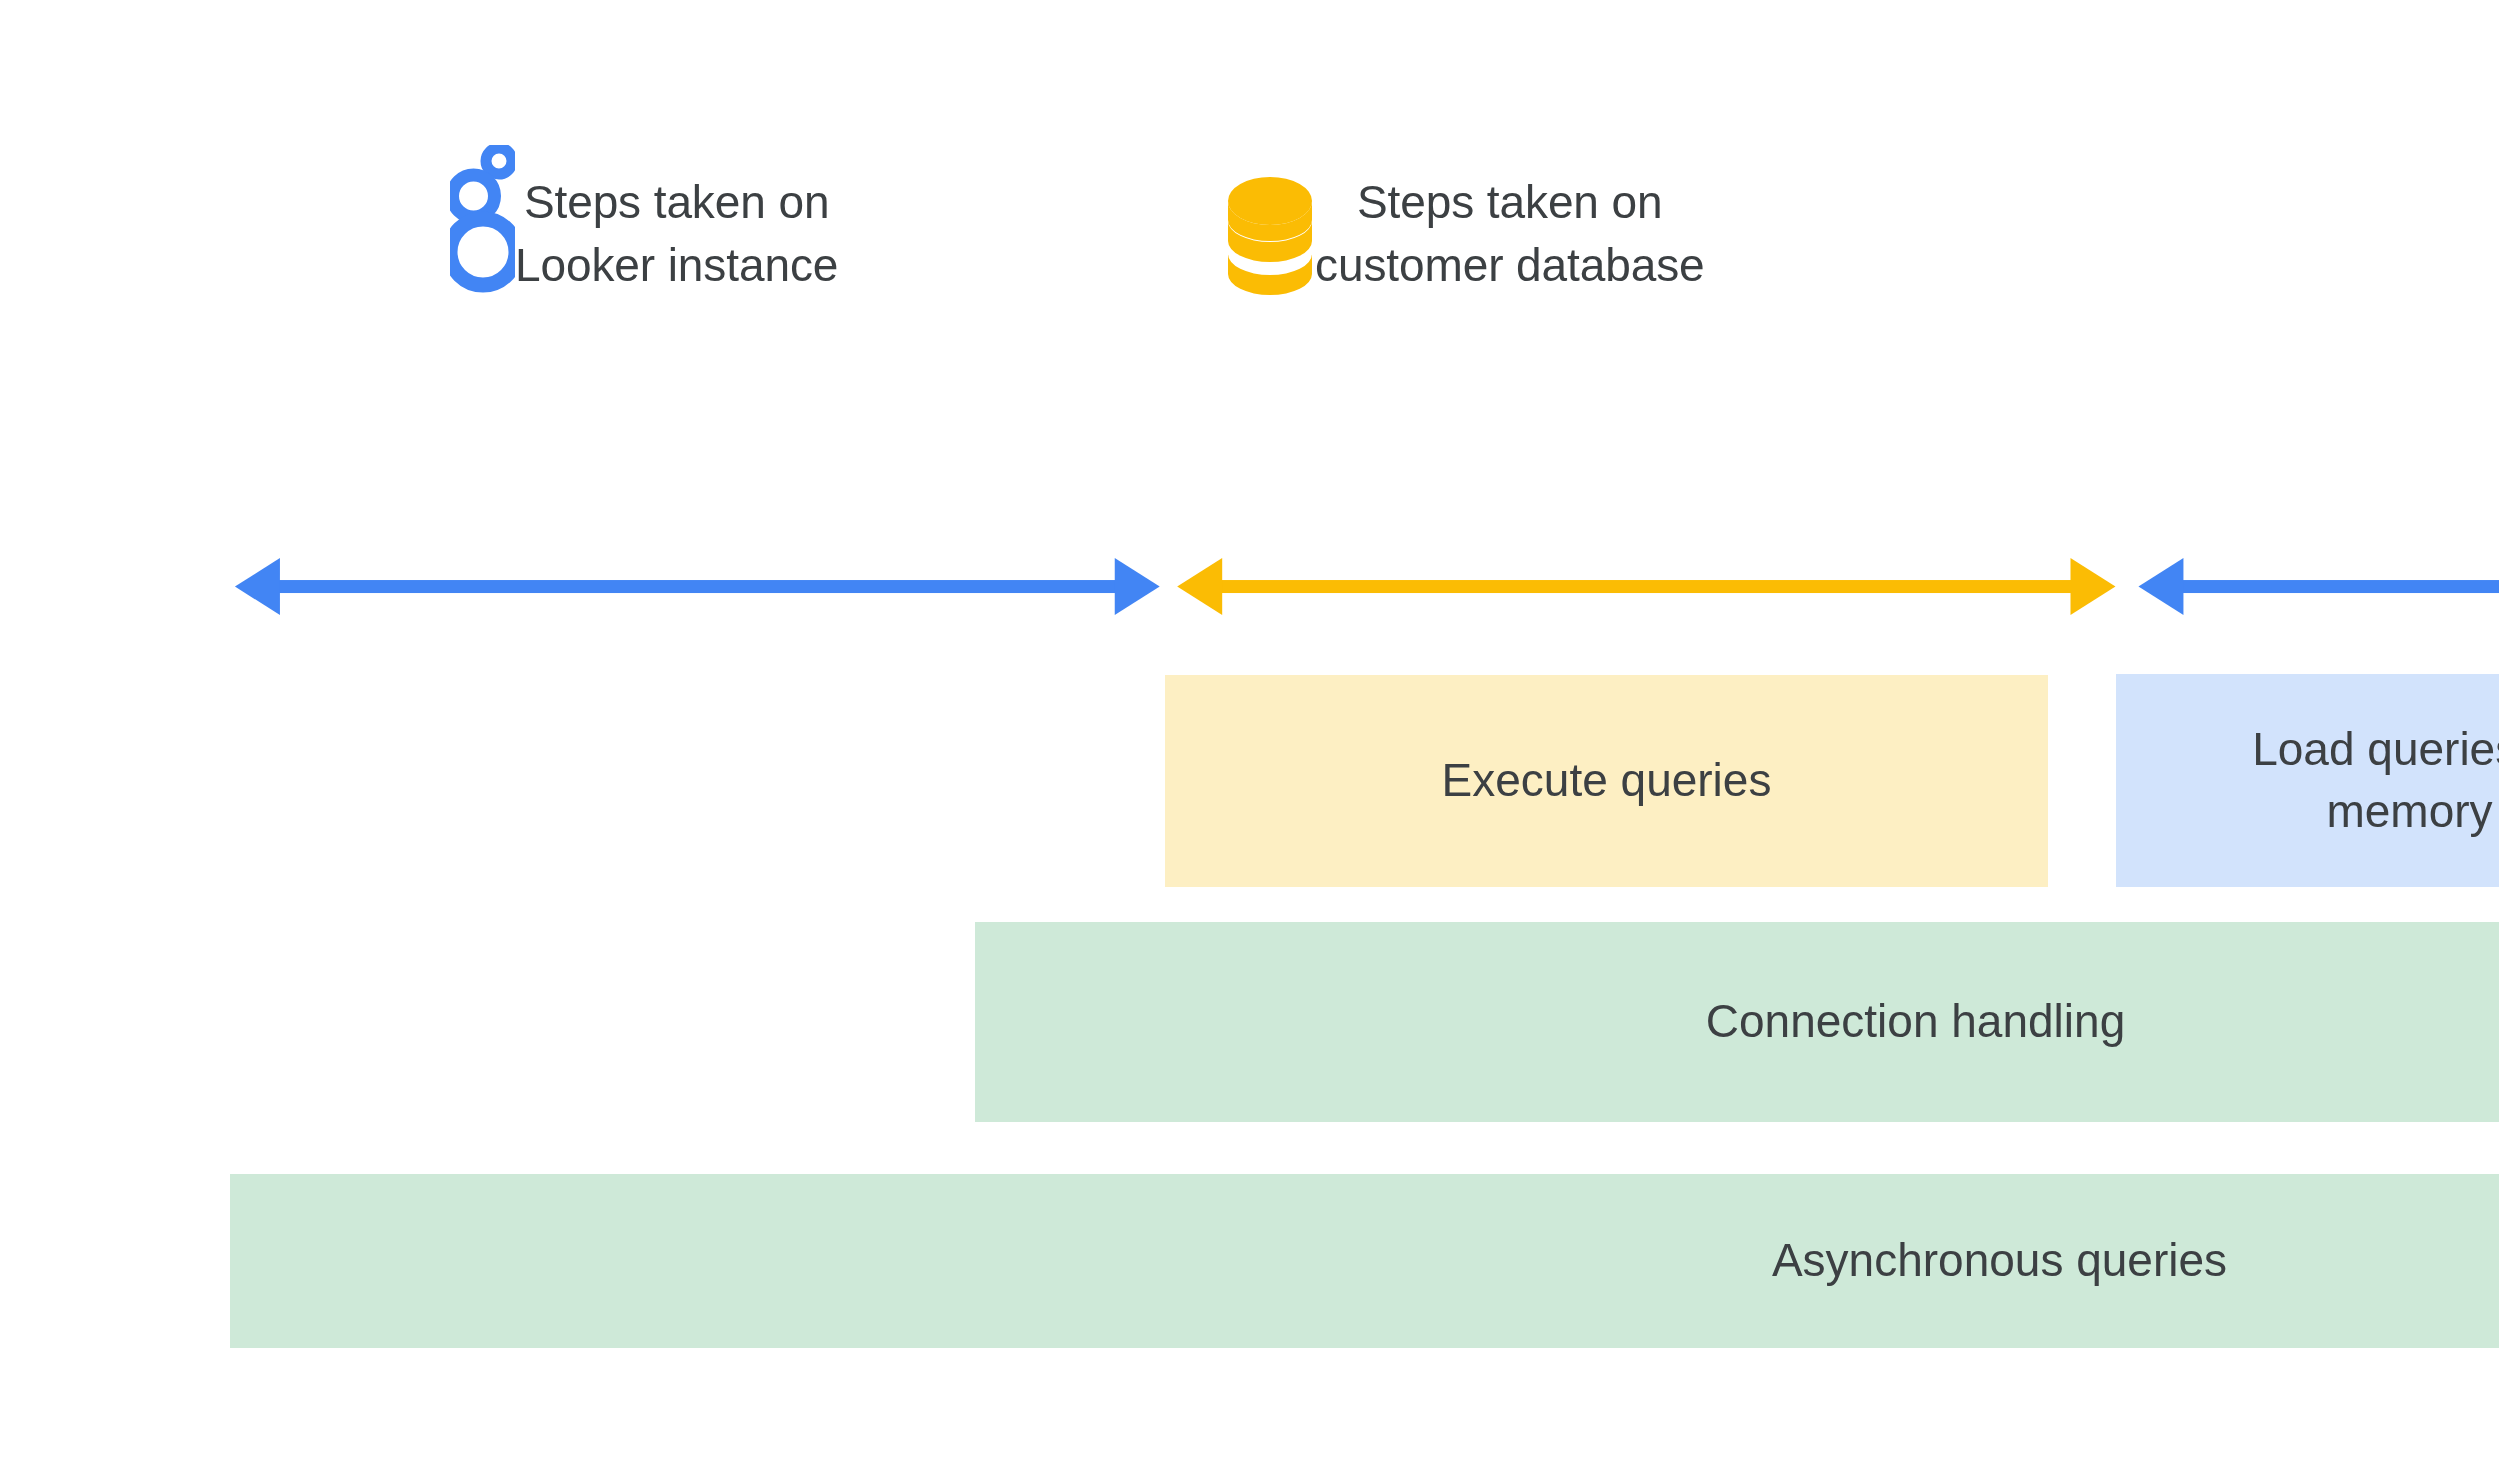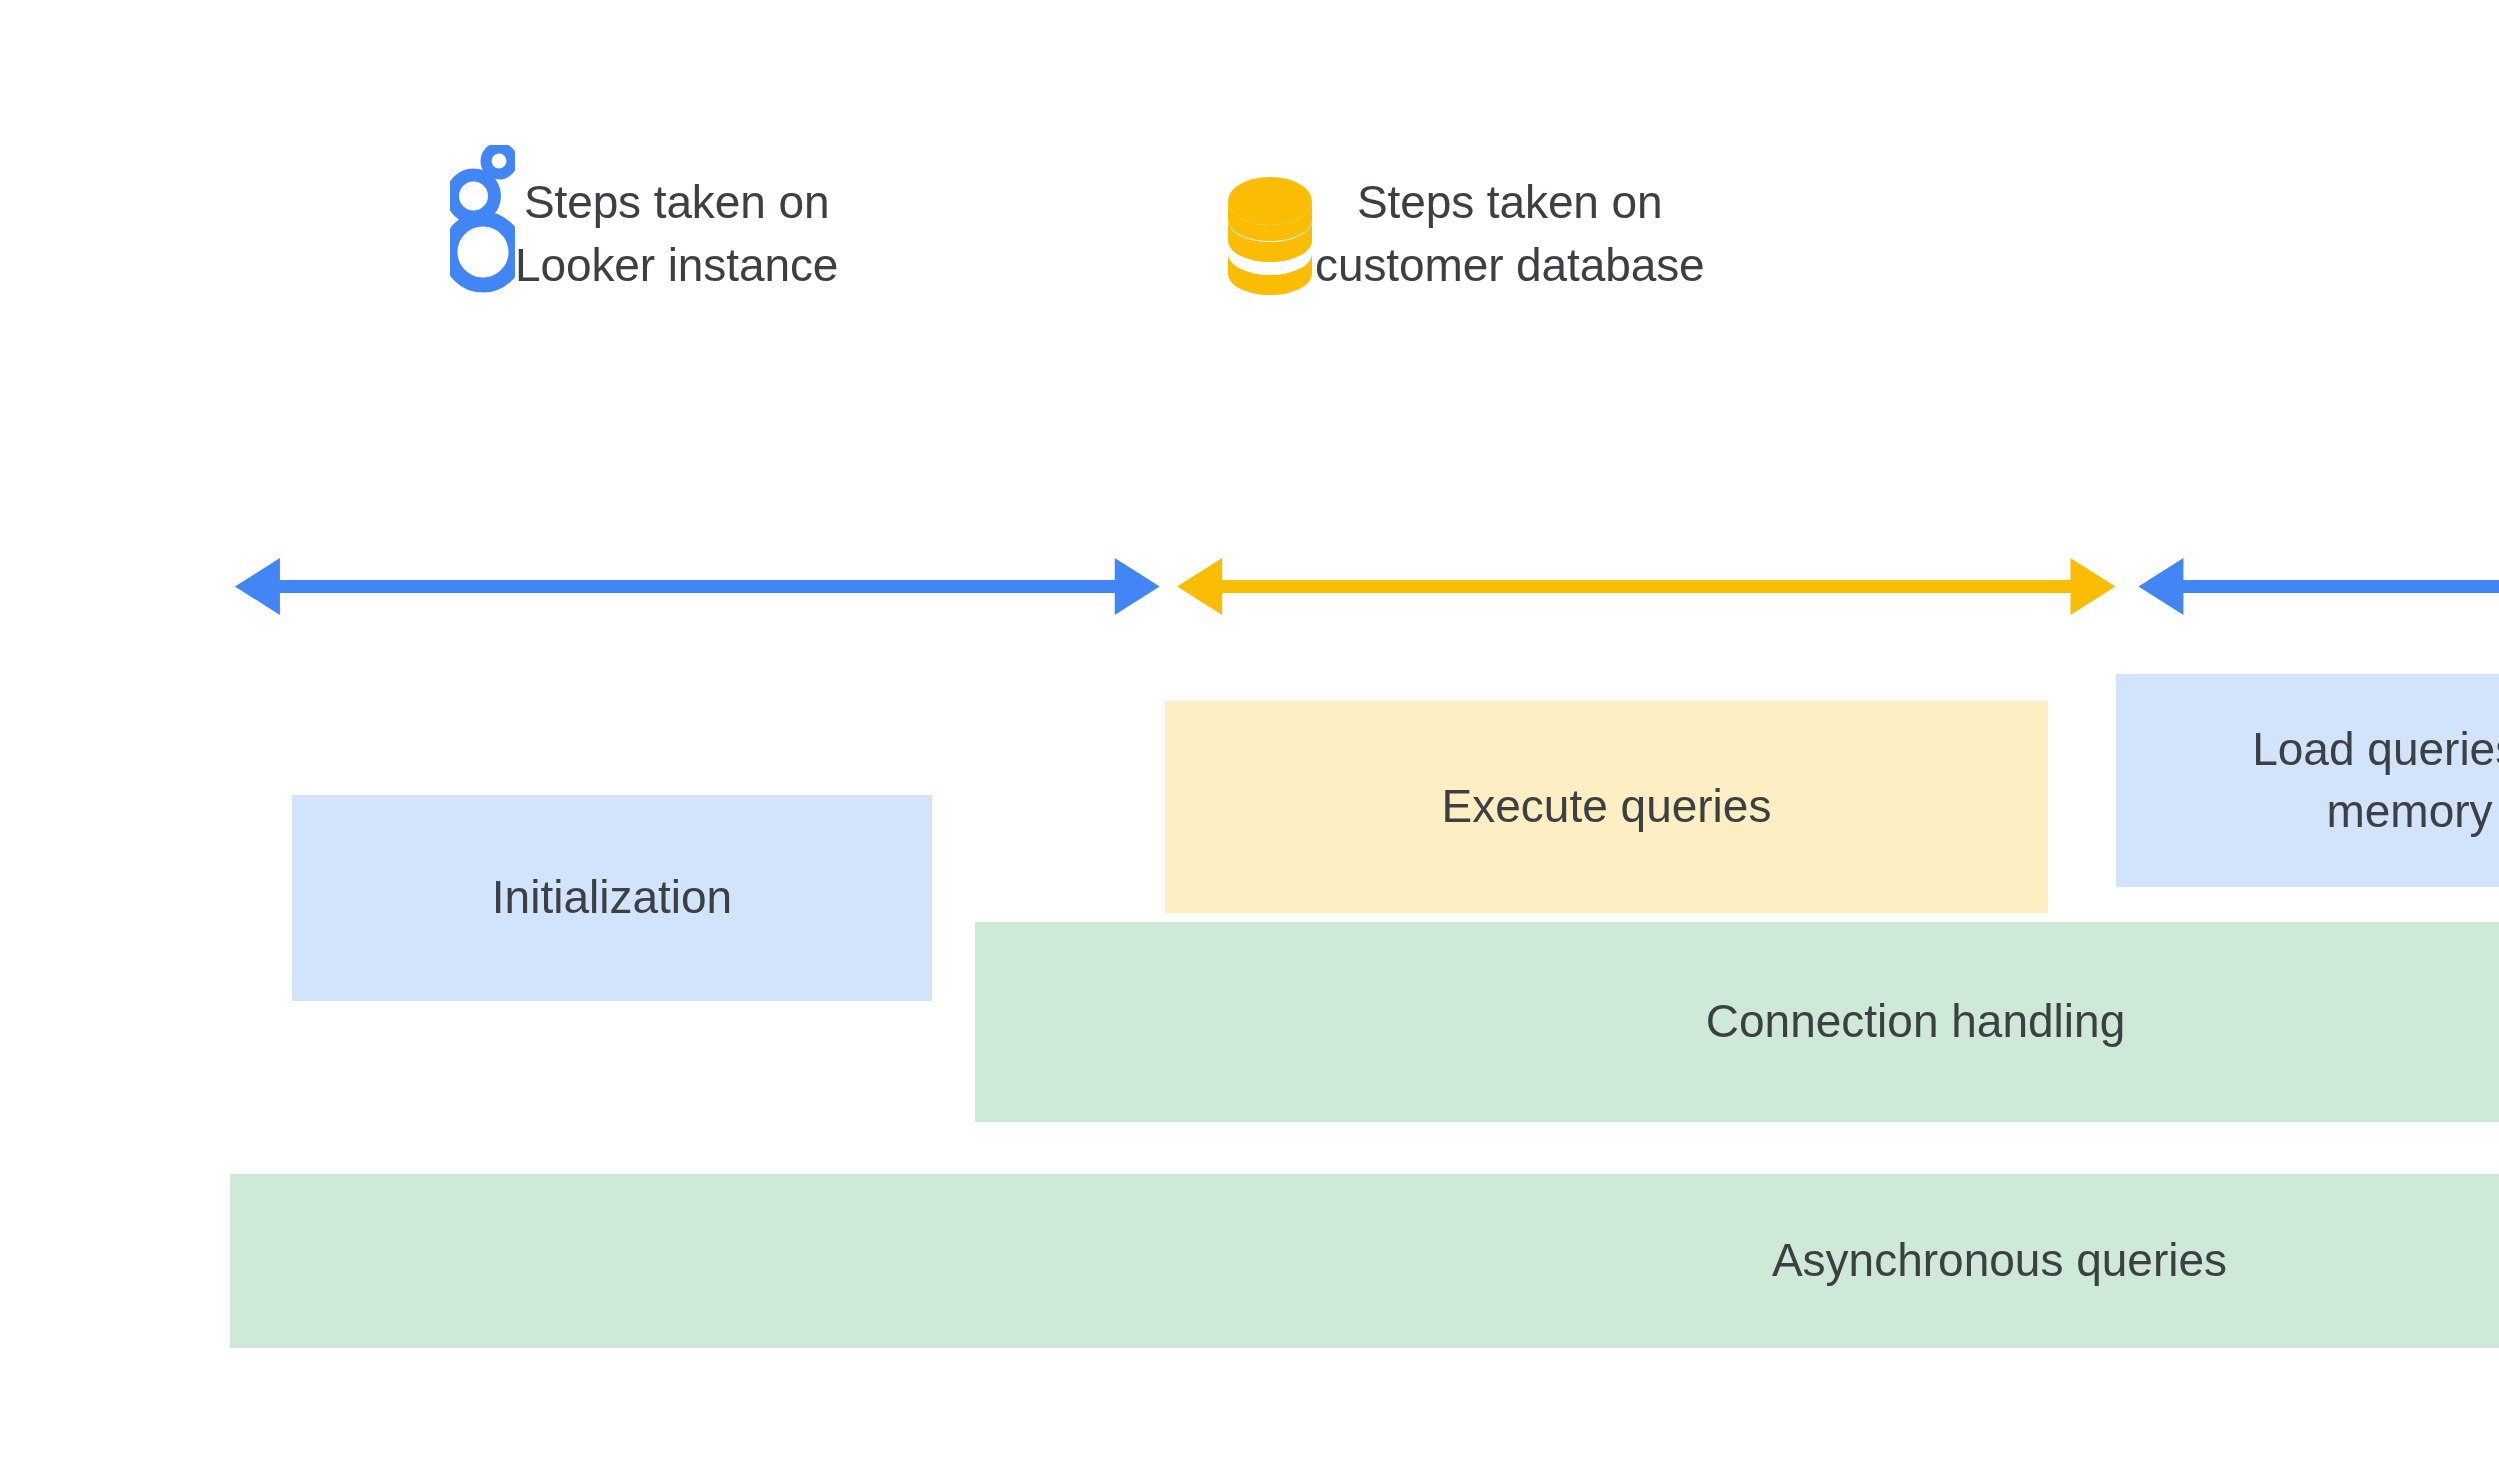--- a/index.html
+++ b/index.html
@@ -108,32 +108,29 @@
       <polygon points="4232,1173 4142,1116 4142,1230" fill="#fbbc04"></polygon>
     </g>
 
     <g>
       <rect x="4348" y="1160" width="3100" height="26" fill="#4285f4"></rect>
       <polygon points="4278,1173 4368,1116 4368,1230" fill="#4285f4"></polygon>
       <polygon points="7516,1173 7426,1116 7426,1230" fill="#4285f4"></polygon>
     </g>
   </svg>
 
-  <div class="phase-box box-yellow" style="left:1165px; top:701px; width:883px; height:212px;">
+  <div class="phase-box box-yellow" style="left:1165px; top:675px; width:883px; height:212px;">
     <span>Execute queries</span>
   </div>
 
   <div class="phase-box box-blue" style="left:2116px; top:674px; width:587px; height:213px;">
     <span>Load queries in
 memory</span>
   </div>
 
-  <div class="phase-box box-blue" style="left:292px; top:795px; width:640px; height:206px;">
-    <span>Initialization</span>
-  </div>
 
   <div class="phase-box box-green" style="left:975px; top:922px; width:1881px; height:200px;">
     <span>Connection handling</span>
   </div>
 
   <div class="phase-box box-green" style="left:230px; top:1174px; width:3539px; height:174px;">
     <span>Asynchronous queries</span>
   </div>
 
 </div>

